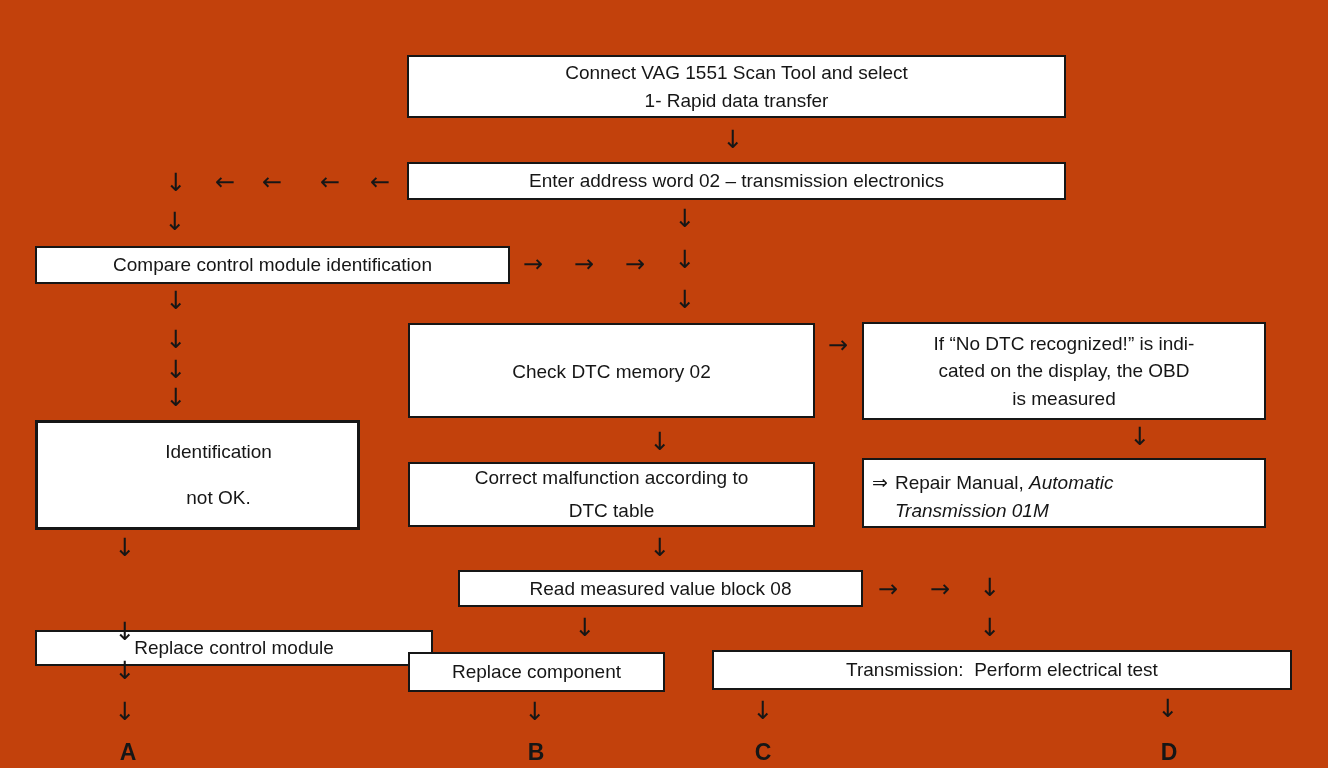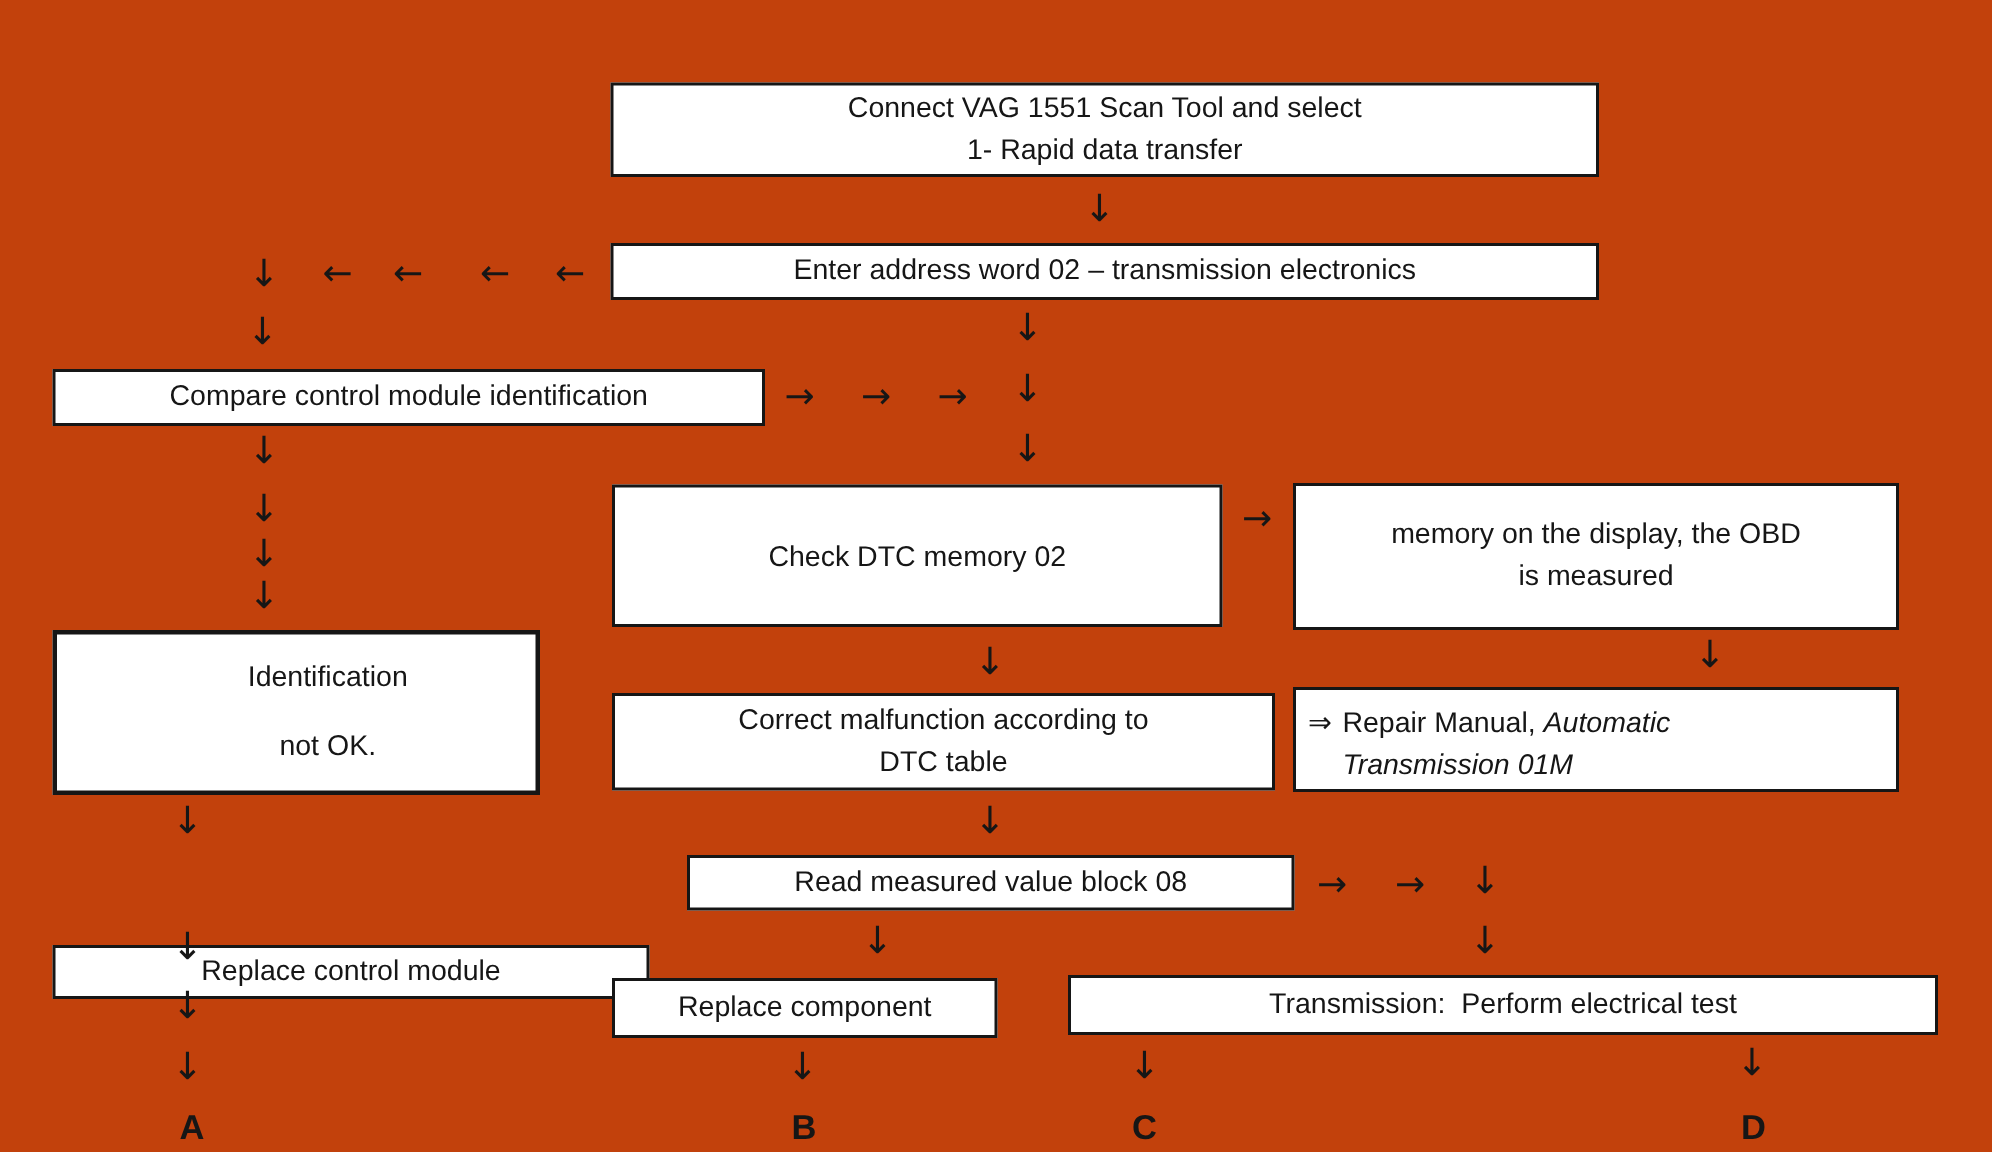--- a/index.html
+++ b/index.html
@@ -98,34 +98,35 @@
   <span class="ar" style="left:176px; top:369px;">↓</span>
   <span class="ar" style="left:176px; top:397px;">↓</span>
 
   <div class="box top-align" style="left:408px; top:323px; width:407px; height:95px;">
     <div>Check DTC memory 02</div>
   </div>
 
   <span class="ar h" style="left:838px; top:345px;">→</span>
 
   <div class="box col" style="left:862px; top:322px; width:404px; height:98px;">
-    <div>memory on the display, the OBD</div>
+    <div>If “No DTC recognized!” is indi-</div>
+    <div>cated on the display, the OBD</div>
     <div>is measured</div>
   </div>
 
   <span class="ar" style="left:1140px; top:436px;">↓</span>
 
   <div class="box left-align" style="left:862px; top:458px; width:404px; height:70px;">
     <span class="ref-pointer">⇒</span>
     <span class="ref-text"><span>Repair Manual, </span><i>Automatic Transmission 01M</i></span>
   </div>
 
   <span class="ar" style="left:660px; top:441px;">↓</span>
 
-  <div class="box col" style="left:408px; top:462px; width:442px; height:65px;">
+  <div class="box col" style="left:408px; top:462px; width:407px; height:65px;justify-content:space-between;">
     <div>Correct malfunction according to</div>
     <div>DTC table</div>
   </div>
 
   <span class="ar" style="left:660px; top:547px;">↓</span>
 
   <div class="box thick col gap18" style="left:35px; top:420px; width:325px; height:110px;">
     <div>Identification</div>
     <div>not OK.</div>
   </div>

